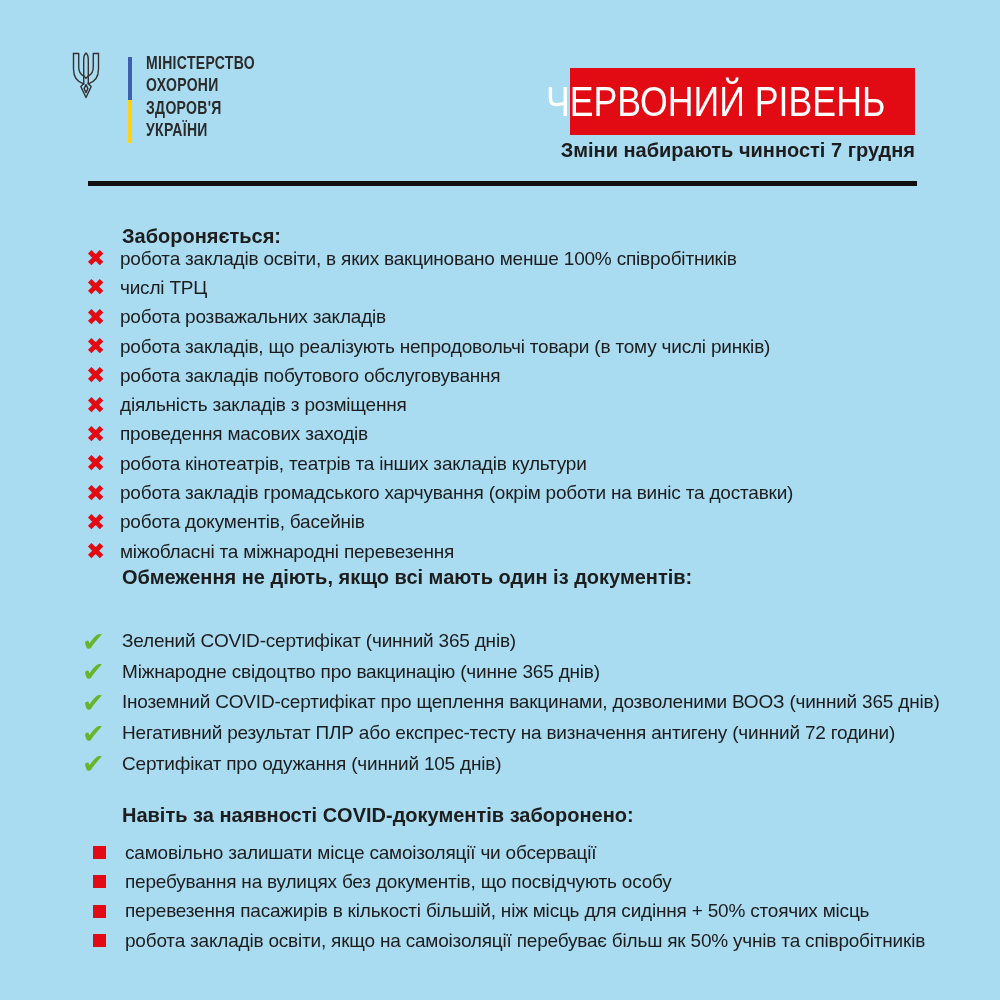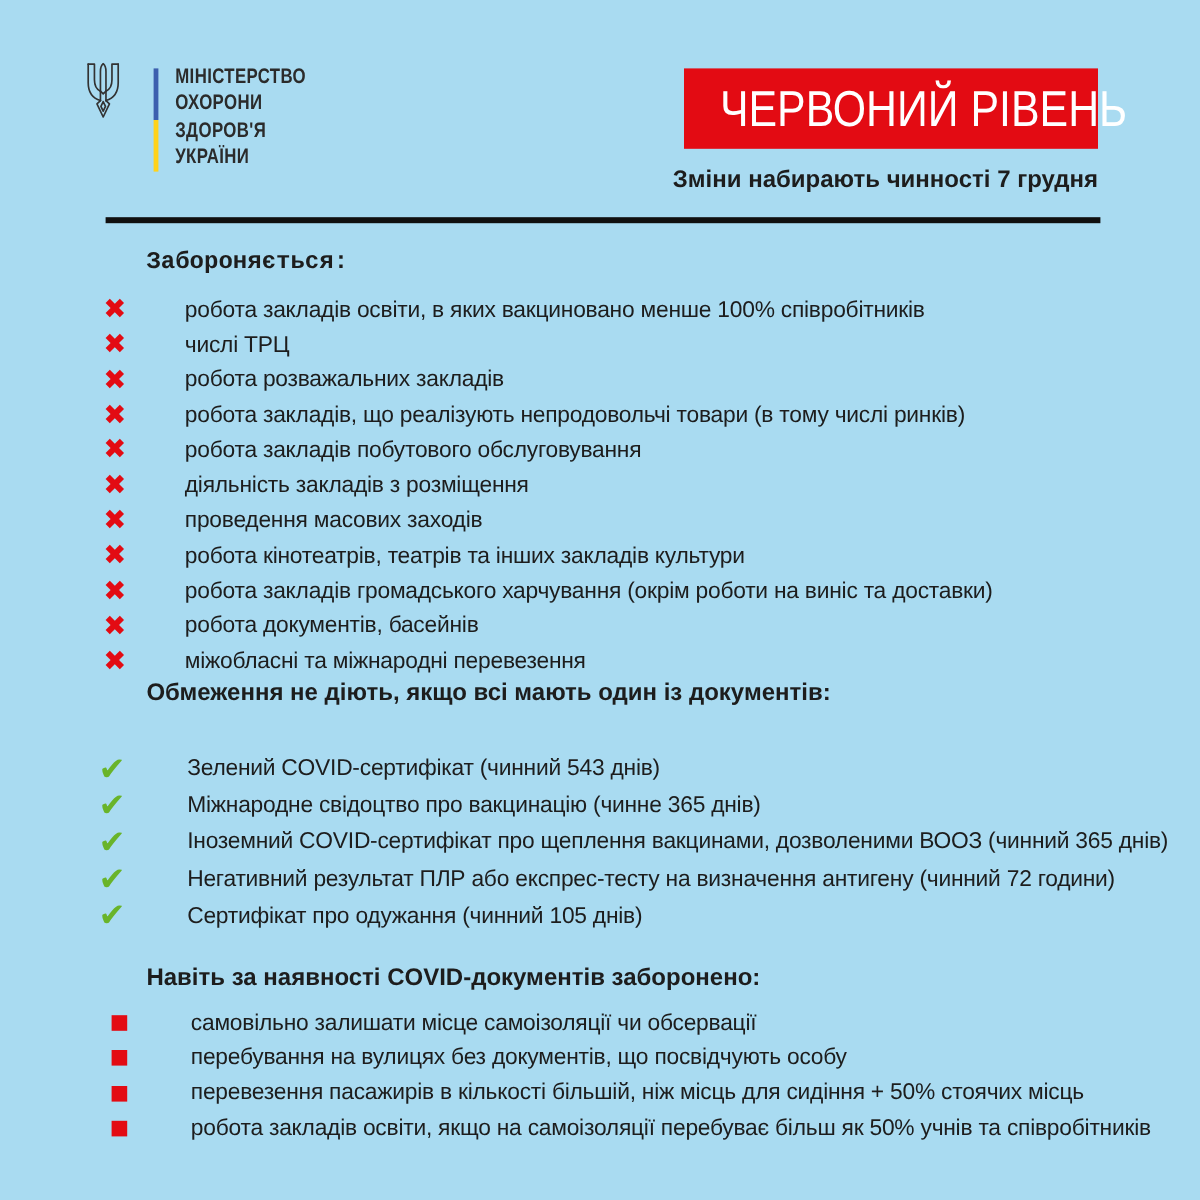--- a/index.html
+++ b/index.html
@@ -18,41 +18,41 @@
   .ministry {
     position:absolute; left:146px; top:52px;
     font-size:17.5px; line-height:22.4px; font-weight:700;
     letter-spacing:0.4px; color:#2b2b2b;
     transform:scaleX(0.8); transform-origin:left top;
     white-space:nowrap;
   }
 
   
   .banner {
-    position:absolute; left:570px; top:57px; width:345px; height:67px;
-    background:#e30b13; display:flex; align-items:center; justify-content:flex-start;
+    position:absolute; left:570px; top:68px; width:345px; height:67px;
+    background:#e30b13; display:flex; align-items:center; justify-content:flex-end;
   }
   .banner-text {
     color:#ffffff; font-size:42px; font-weight:400; white-space:nowrap;
     transform:scaleX(0.85); transform-origin:center;
   }
 
   .subtitle {
     position:absolute; top:139px; right:85px;
     font-size:20px; font-weight:700; white-space:nowrap;
   }
 
   .rule { position:absolute; left:88px; top:181px; width:829px; height:5px; background:#101010; }
 
   
   .section-heading {
     position:absolute; left:122px;
     font-size:20px; font-weight:700; white-space:nowrap;
   }
-  #heading-prohibited { top:207px;font-family:Liberation Mono, monospace; }
+  #heading-prohibited { top:225px; }
   #heading-documents  { top:566px; }
   #heading-evenwith   { top:804px; }
 
   .list { position:absolute; display:flex; flex-direction:column; }
   #list-prohibited { left:86px; top:244px; }
   #list-prohibited .row { height:29.3px; }
   #list-documents  { left:82px; top:626px; }
   #list-documents .row { height:30.6px; }
   #list-evenwith   { left:90px; top:838px; }
   #list-evenwith .row { height:29.3px; }
@@ -66,21 +66,21 @@
   .cross {
     color:#e30b13; font-size:23px; font-weight:700; line-height:1;
     font-family:"DejaVu Sans", sans-serif;
   }
   .check {
     color:#69b42a; font-size:27px; font-weight:700; line-height:1;
     font-family:"DejaVu Sans", sans-serif;
   }
   .square { width:13px; height:13px; background:#e30b13; margin-left:3px; }
 
-  .row-text { font-size:19px; letter-spacing:-0.2px; white-space:nowrap;margin-left:34px; }
+  .row-text { font-size:19px; letter-spacing:-0.2px; white-space:nowrap; }
 </style>
 </head>
 <body>
 
 <div>
 
   <div class="tryzub">
     <svg viewBox="0 0 32 47" width="32" height="47" aria-hidden="true">
       <g fill="none" stroke="#333333" stroke-width="1.4" stroke-linecap="round" stroke-linejoin="round">
         <path d="M3.5 1.5 V17 C3.5 25.5 7.5 30 13.7 31.8"></path>
@@ -182,21 +182,21 @@
       <span class="row-text">міжобласні та міжнародні перевезення</span>
     </div>
   </div>
 
   <div class="section-heading" id="heading-documents">Обмеження не діють, якщо всі мають один із документів:</div>
   <div class="list" id="list-documents">
     <div class="row">
       <span class="bullet">
           <span class="check">✔</span>
         </span>
-      <span class="row-text">Зелений COVID-сертифікат (чинний 543 днів)</span>
+      <span class="row-text">Зелений COVID-сертифікат (чинний 365 днів)</span>
     </div>
     <div class="row">
       <span class="bullet">
           <span class="check">✔</span>
         </span>
       <span class="row-text">Міжнародне свідоцтво про вакцинацію (чинне 365 днів)</span>
     </div>
     <div class="row">
       <span class="bullet">
           <span class="check">✔</span>

